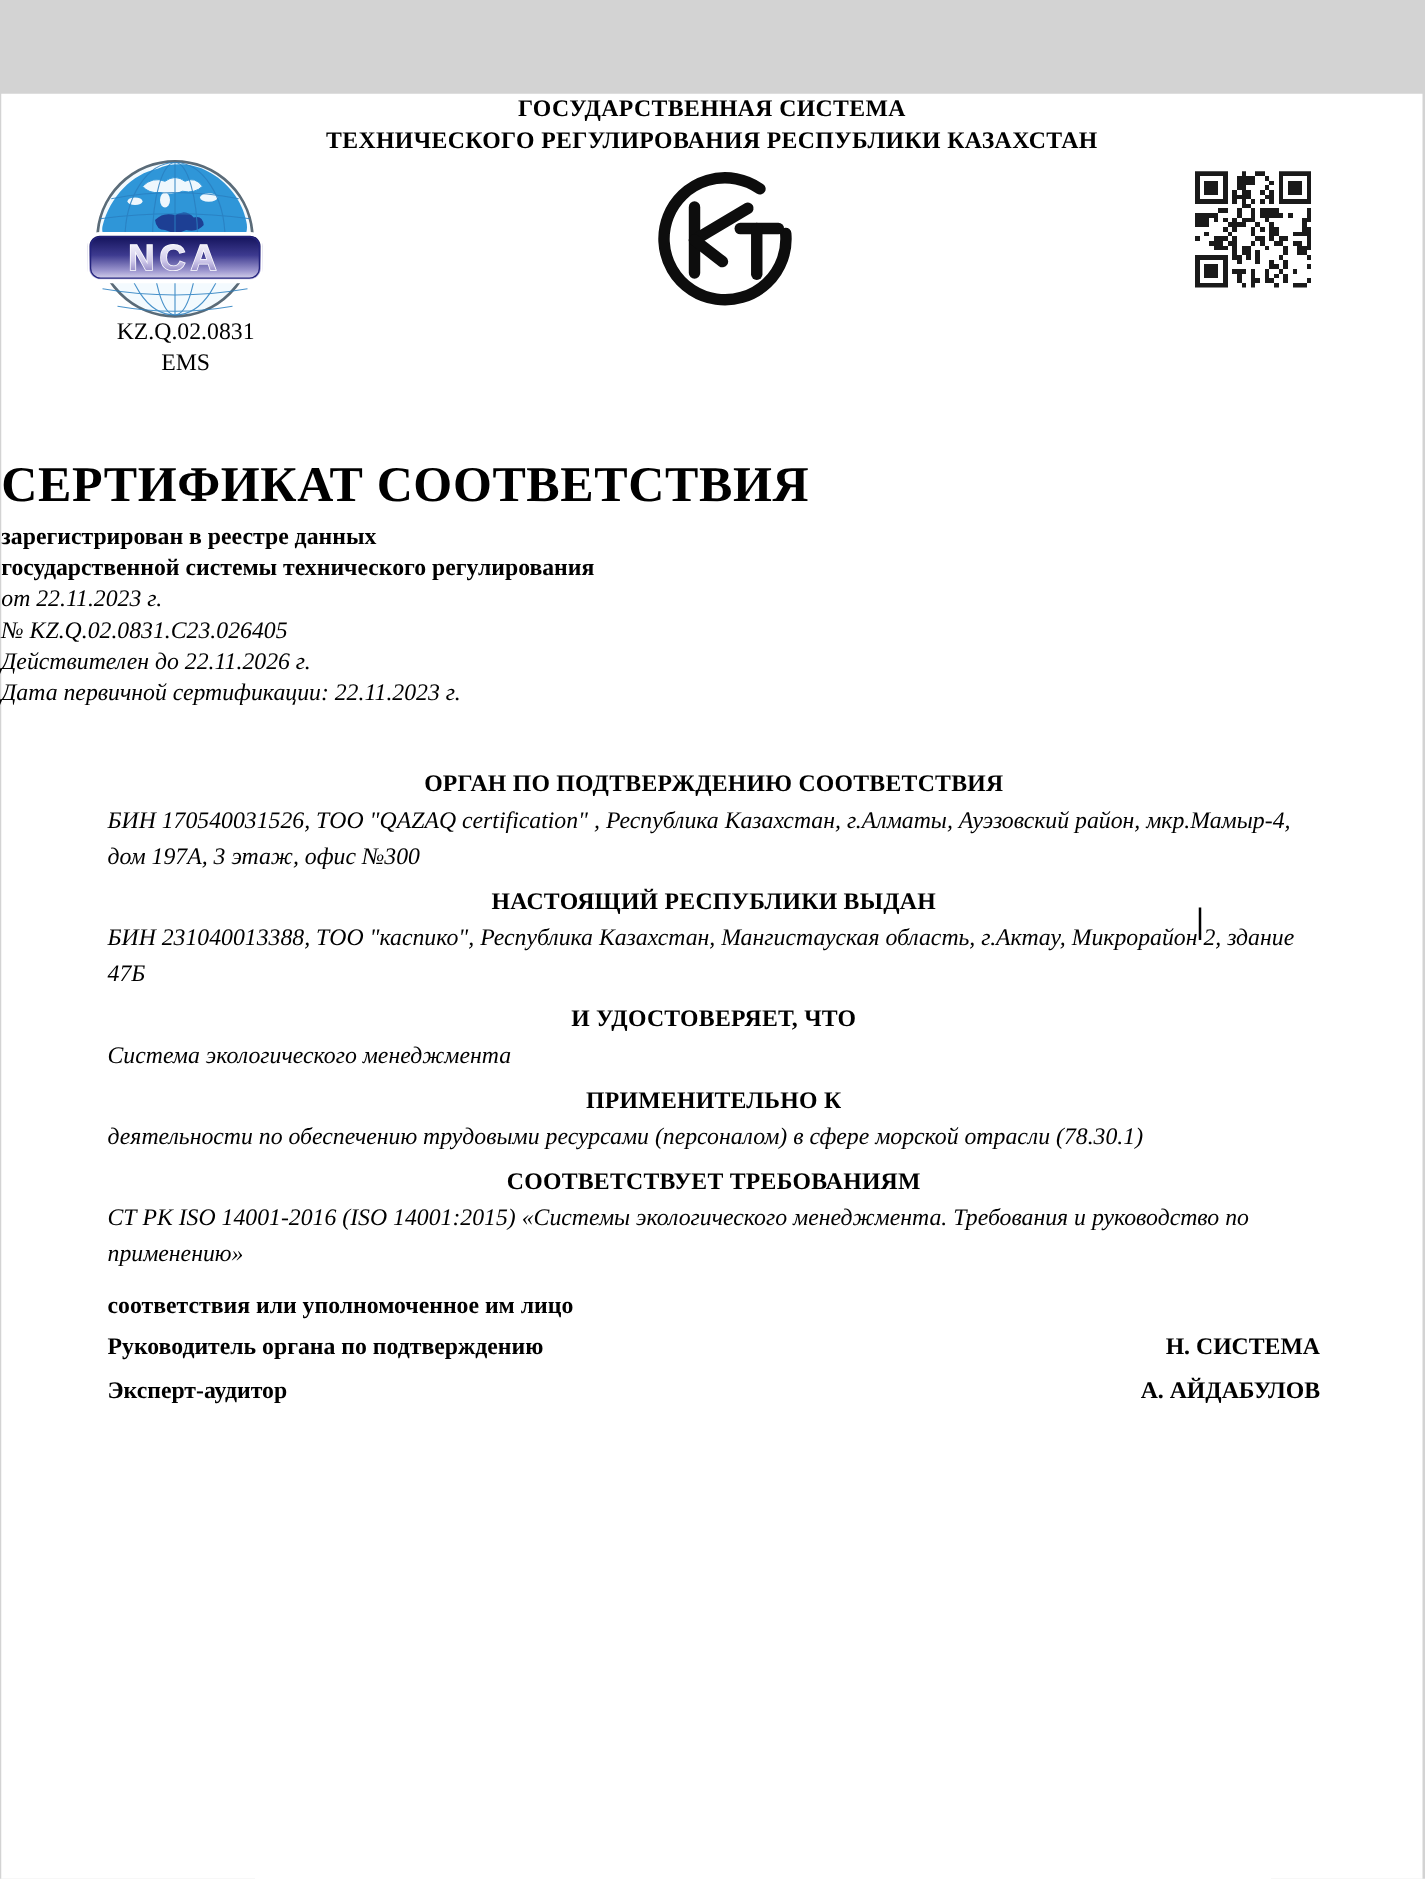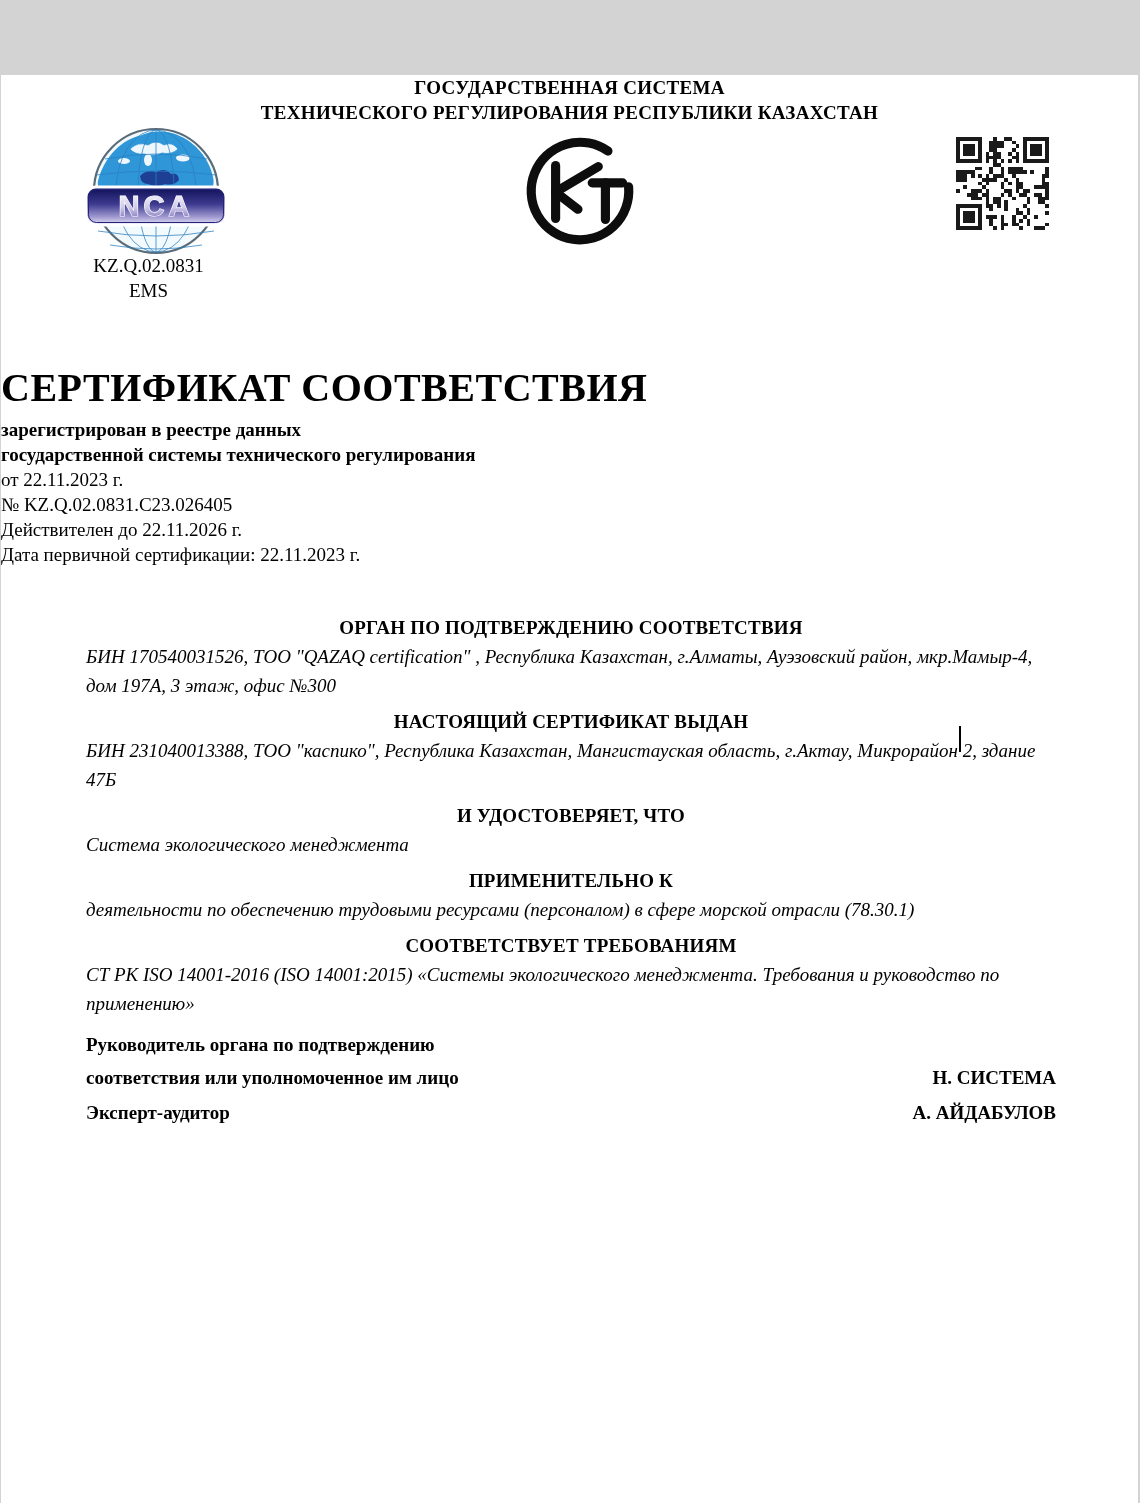--- a/index.html
+++ b/index.html
@@ -19,33 +19,33 @@
   }
   .doc-header{
     margin-top:75px;
     text-align:center;
     font-weight:bold;
     font-size:19px;
     line-height:25px;
     letter-spacing:0.3px;
   }
   .logo-band{position:relative;height:225px;}
-  .nca-logo{position:absolute;left:85px;top:2px;width:140px;height:135px;}
+  .nca-logo{position:absolute;left:69px;top:2px;width:140px;height:135px;}
   .reg-id{
     position:absolute;left:85px;top:128px;width:125px;
     text-align:center;font-size:19px;line-height:25px;
   }
   .ct-mark{position:absolute;left:517px;top:4px;width:124px;height:124px;}
   .qr-box{position:absolute;left:955px;top:12px;width:93px;height:93px;}
   .title-block{margin-top:16px;}
   .cert-title{
     margin:0;font-size:40px;line-height:44px;font-weight:bold;letter-spacing:0.5px;
   }
   .subtitle{font-weight:bold;font-size:19px;line-height:25px;margin-top:7px;}
-  .datelines{font-size:19px;line-height:25px;}
+  .datelines{font-size:19px;line-height:25px;font-style:italic;}
   .content{margin:47px 85px 0 85px;width:970px;font-size:19px;}
   .section{margin-bottom:8px;}
   .section h3{
     margin:0;font-size:19px;font-weight:bold;line-height:28px;letter-spacing:0.2px;text-align:center;
   }
   .section p{margin:0;font-style:italic;line-height:29px;}
   .signatures{margin:10px 85px 0 85px;width:970px;font-size:19px;font-weight:bold;}
   .sig-row{display:flex;justify-content:space-between;align-items:flex-end;}
   .sig-row .role{line-height:33px;}
   .sig-row.second{margin-top:2px;}
@@ -423,42 +423,42 @@
       <div>Дата первичной сертификации: 22.11.2023 г.</div>
     </div>
   </div>
 
   <div class="content">
     <div class="section">
       <h3>ОРГАН ПО ПОДТВЕРЖДЕНИЮ СООТВЕТСТВИЯ</h3>
       <p>БИН 170540031526, ТОО "QAZAQ certification" , Республика Казахстан, г.Алматы, Ауэзовский район, мкр.Мамыр-4, дом 197А, 3 этаж, офис №300</p>
     </div>
     <div class="section">
-      <h3>НАСТОЯЩИЙ СЕРТИФИКАТ ВЫДАН</h3>
+      <h3>НАСТОЯЩИЙ РЕСПУБЛИКИ ВЫДАН</h3>
       <p>БИН 231040013388, ТОО "каспико", Республика Казахстан, Мангистауская область, г.Актау, Микрорайон 2, здание 47Б</p>
     </div>
     <div class="section">
       <h3>И УДОСТОВЕРЯЕТ, ЧТО</h3>
       <p>Система экологического менеджмента</p>
     </div>
     <div class="section">
       <h3>ПРИМЕНИТЕЛЬНО К</h3>
       <p>деятельности по обеспечению трудовыми ресурсами (персоналом) в сфере морской отрасли (78.30.1)</p>
     </div>
     <div class="section">
       <h3>СООТВЕТСТВУЕТ ТРЕБОВАНИЯМ</h3>
       <p>СТ РК ISO 14001-2016 (ISO 14001:2015) «Системы экологического менеджмента. Требования и руководство по применению»</p>
     </div>
   </div>
 
   <div class="signatures">
     <div class="sig-row">
       <div class="role">
+        <div>соответствия или уполномоченное им лицо</div>
         <div>Руководитель органа по подтверждению</div>
-        <div>соответствия или уполномоченное им лицо</div>
       </div>
       <div class="name">Н. СИСТЕМА</div>
     </div>
     <div class="sig-row second">
       <div class="role">Эксперт-аудитор</div>
       <div class="name">А. АЙДАБУЛОВ</div>
     </div>
   </div>
 
   <div class="text-cursor"></div>

